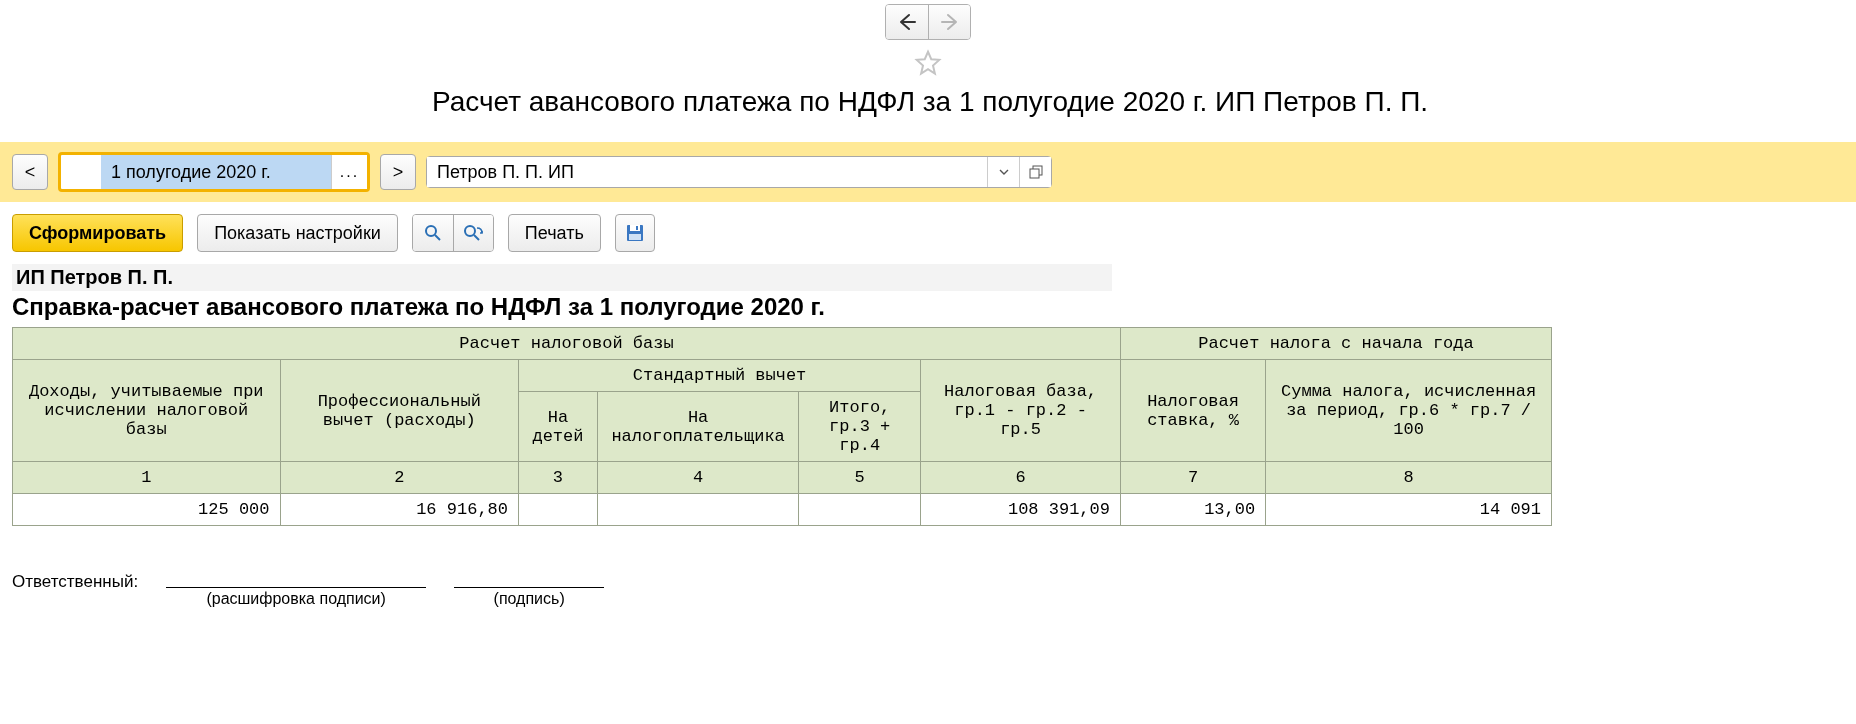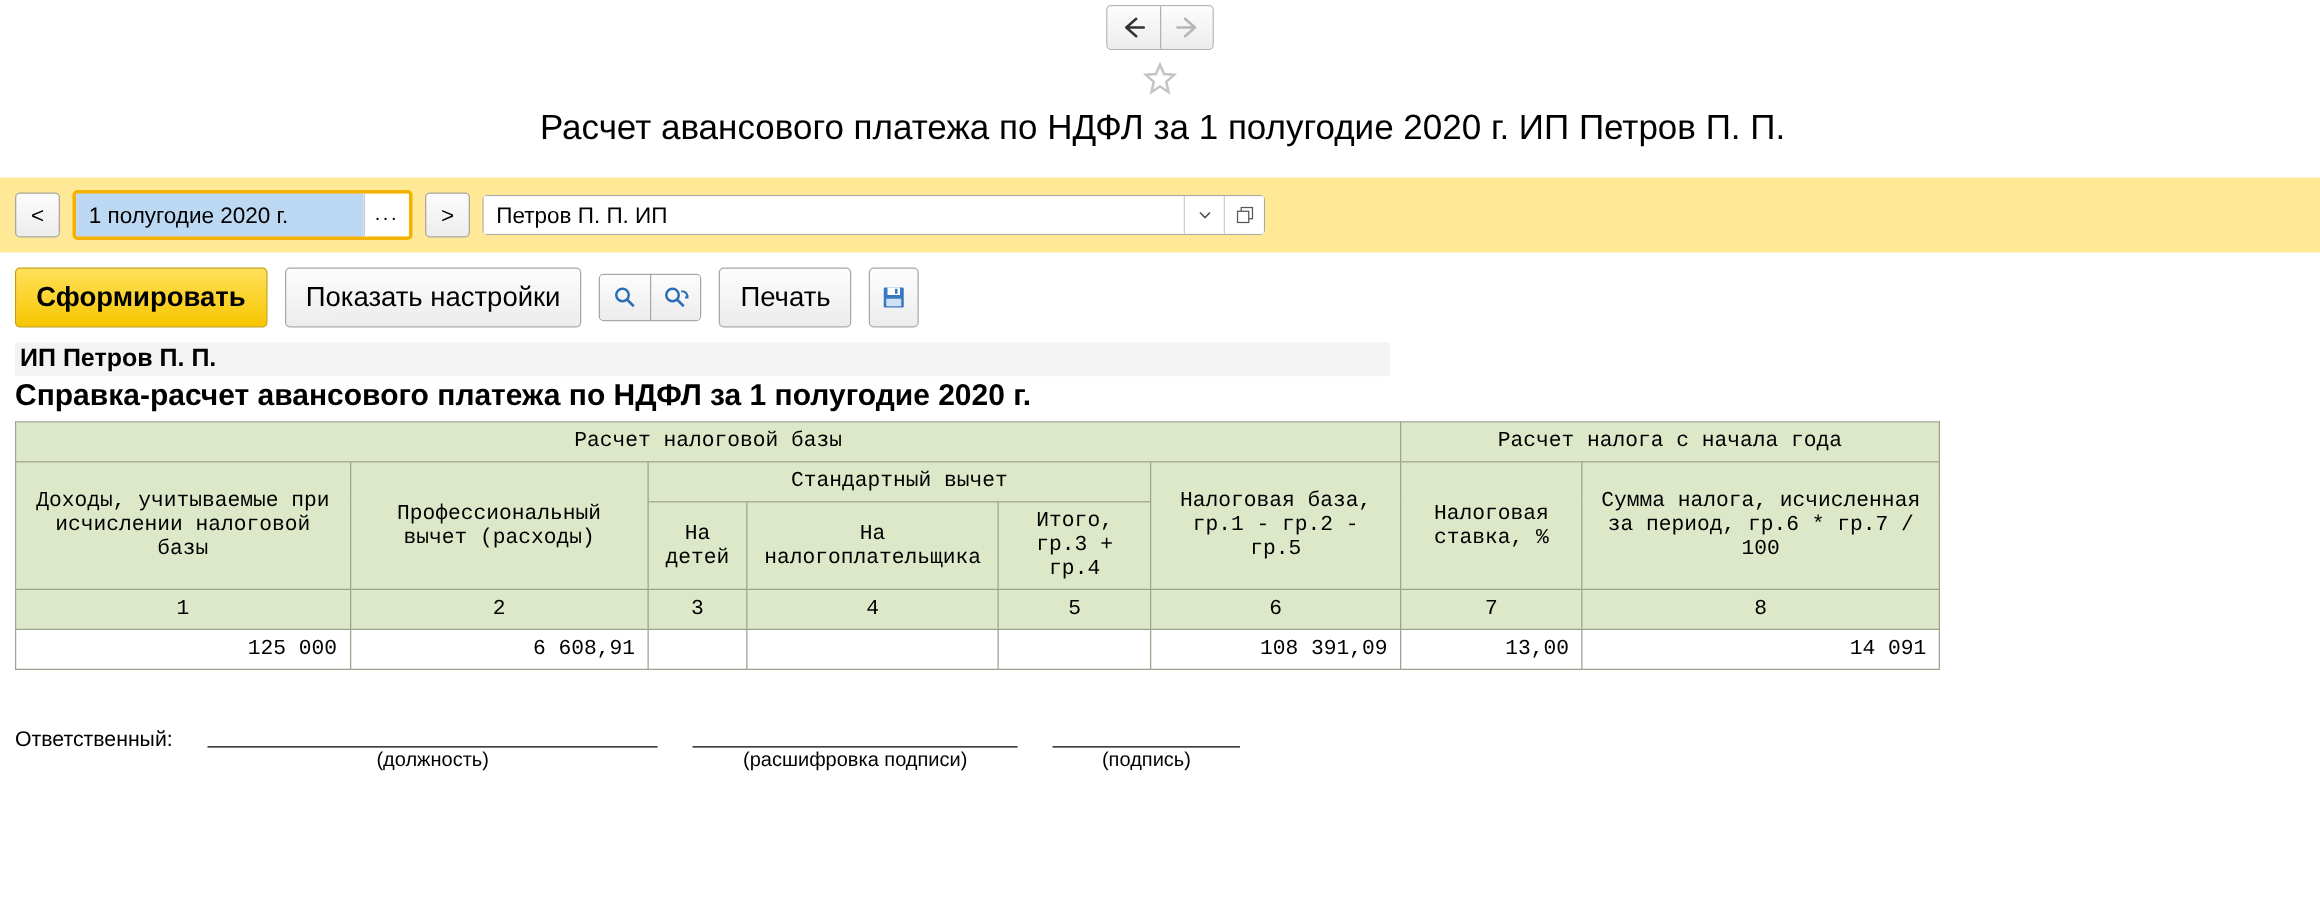--- a/index.html
+++ b/index.html
@@ -73,20 +73,21 @@
     height: 40px;
     background: #fff;
   }
   .period-input {
     border: none;
     padding: 0 10px;
     font-size: 18px;
     background: #bcd8f3;
     width: 230px;
     outline: none;
+    margin-left: 40px;
   }
   .period-ell {
     border: none;
     border-left: 1px solid #ccc;
     background: #fff;
     width: 36px;
     cursor: pointer;
     font-size: 16px;
     letter-spacing: 2px;
   }
@@ -118,26 +119,26 @@
   }
 
   
   .toolbar {
     display: flex;
     align-items: center;
     gap: 14px;
     padding: 12px;
   }
   .btn {
-    height: 48px;
+    height: 38px;
     border: 1px solid #a8a8a8;
     background: linear-gradient(#fdfdfd,#ececec);
     border-radius: 4px;
     padding: 0 16px;
-    font-size: 22px;
+    font-size: 18px;
     cursor: pointer;
     display: inline-flex;
     align-items: center;
     justify-content: center;
   }
   .btn-primary {
     background: linear-gradient(#ffe15a,#f7c600);
     border-color: #c99d00;
     font-weight: bold;
   }
@@ -343,37 +344,33 @@
         <th>4</th>
         <th>5</th>
         <th>6</th>
         <th>7</th>
         <th>8</th>
       </tr>
     </thead>
     <tbody>
       <tr>
         <td class="num">125 000</td>
-        <td class="num">6 608,91</td>
+        <td class="num">16 916,80</td>
         <td class="num"></td>
         <td class="num"></td>
         <td class="num"></td>
         <td class="num">108 391,09</td>
         <td class="num">13,00</td>
         <td class="num">14 091</td>
       </tr>
     </tbody>
   </table>
 
   <div class="sig">
     <span class="sig-label">Ответственный:</span>
-    <span class="sig-slot">
-      <span class="sig-line w1"></span>
-      <span class="sig-cap">(должность)</span>
-    </span>
     <span class="sig-slot">
       <span class="sig-line w3"></span>
       <span class="sig-cap">(расшифровка подписи)</span>
     </span>
     <span class="sig-slot">
       <span class="sig-line w2"></span>
       <span class="sig-cap">(подпись)</span>
     </span>
   </div>
 </div>

